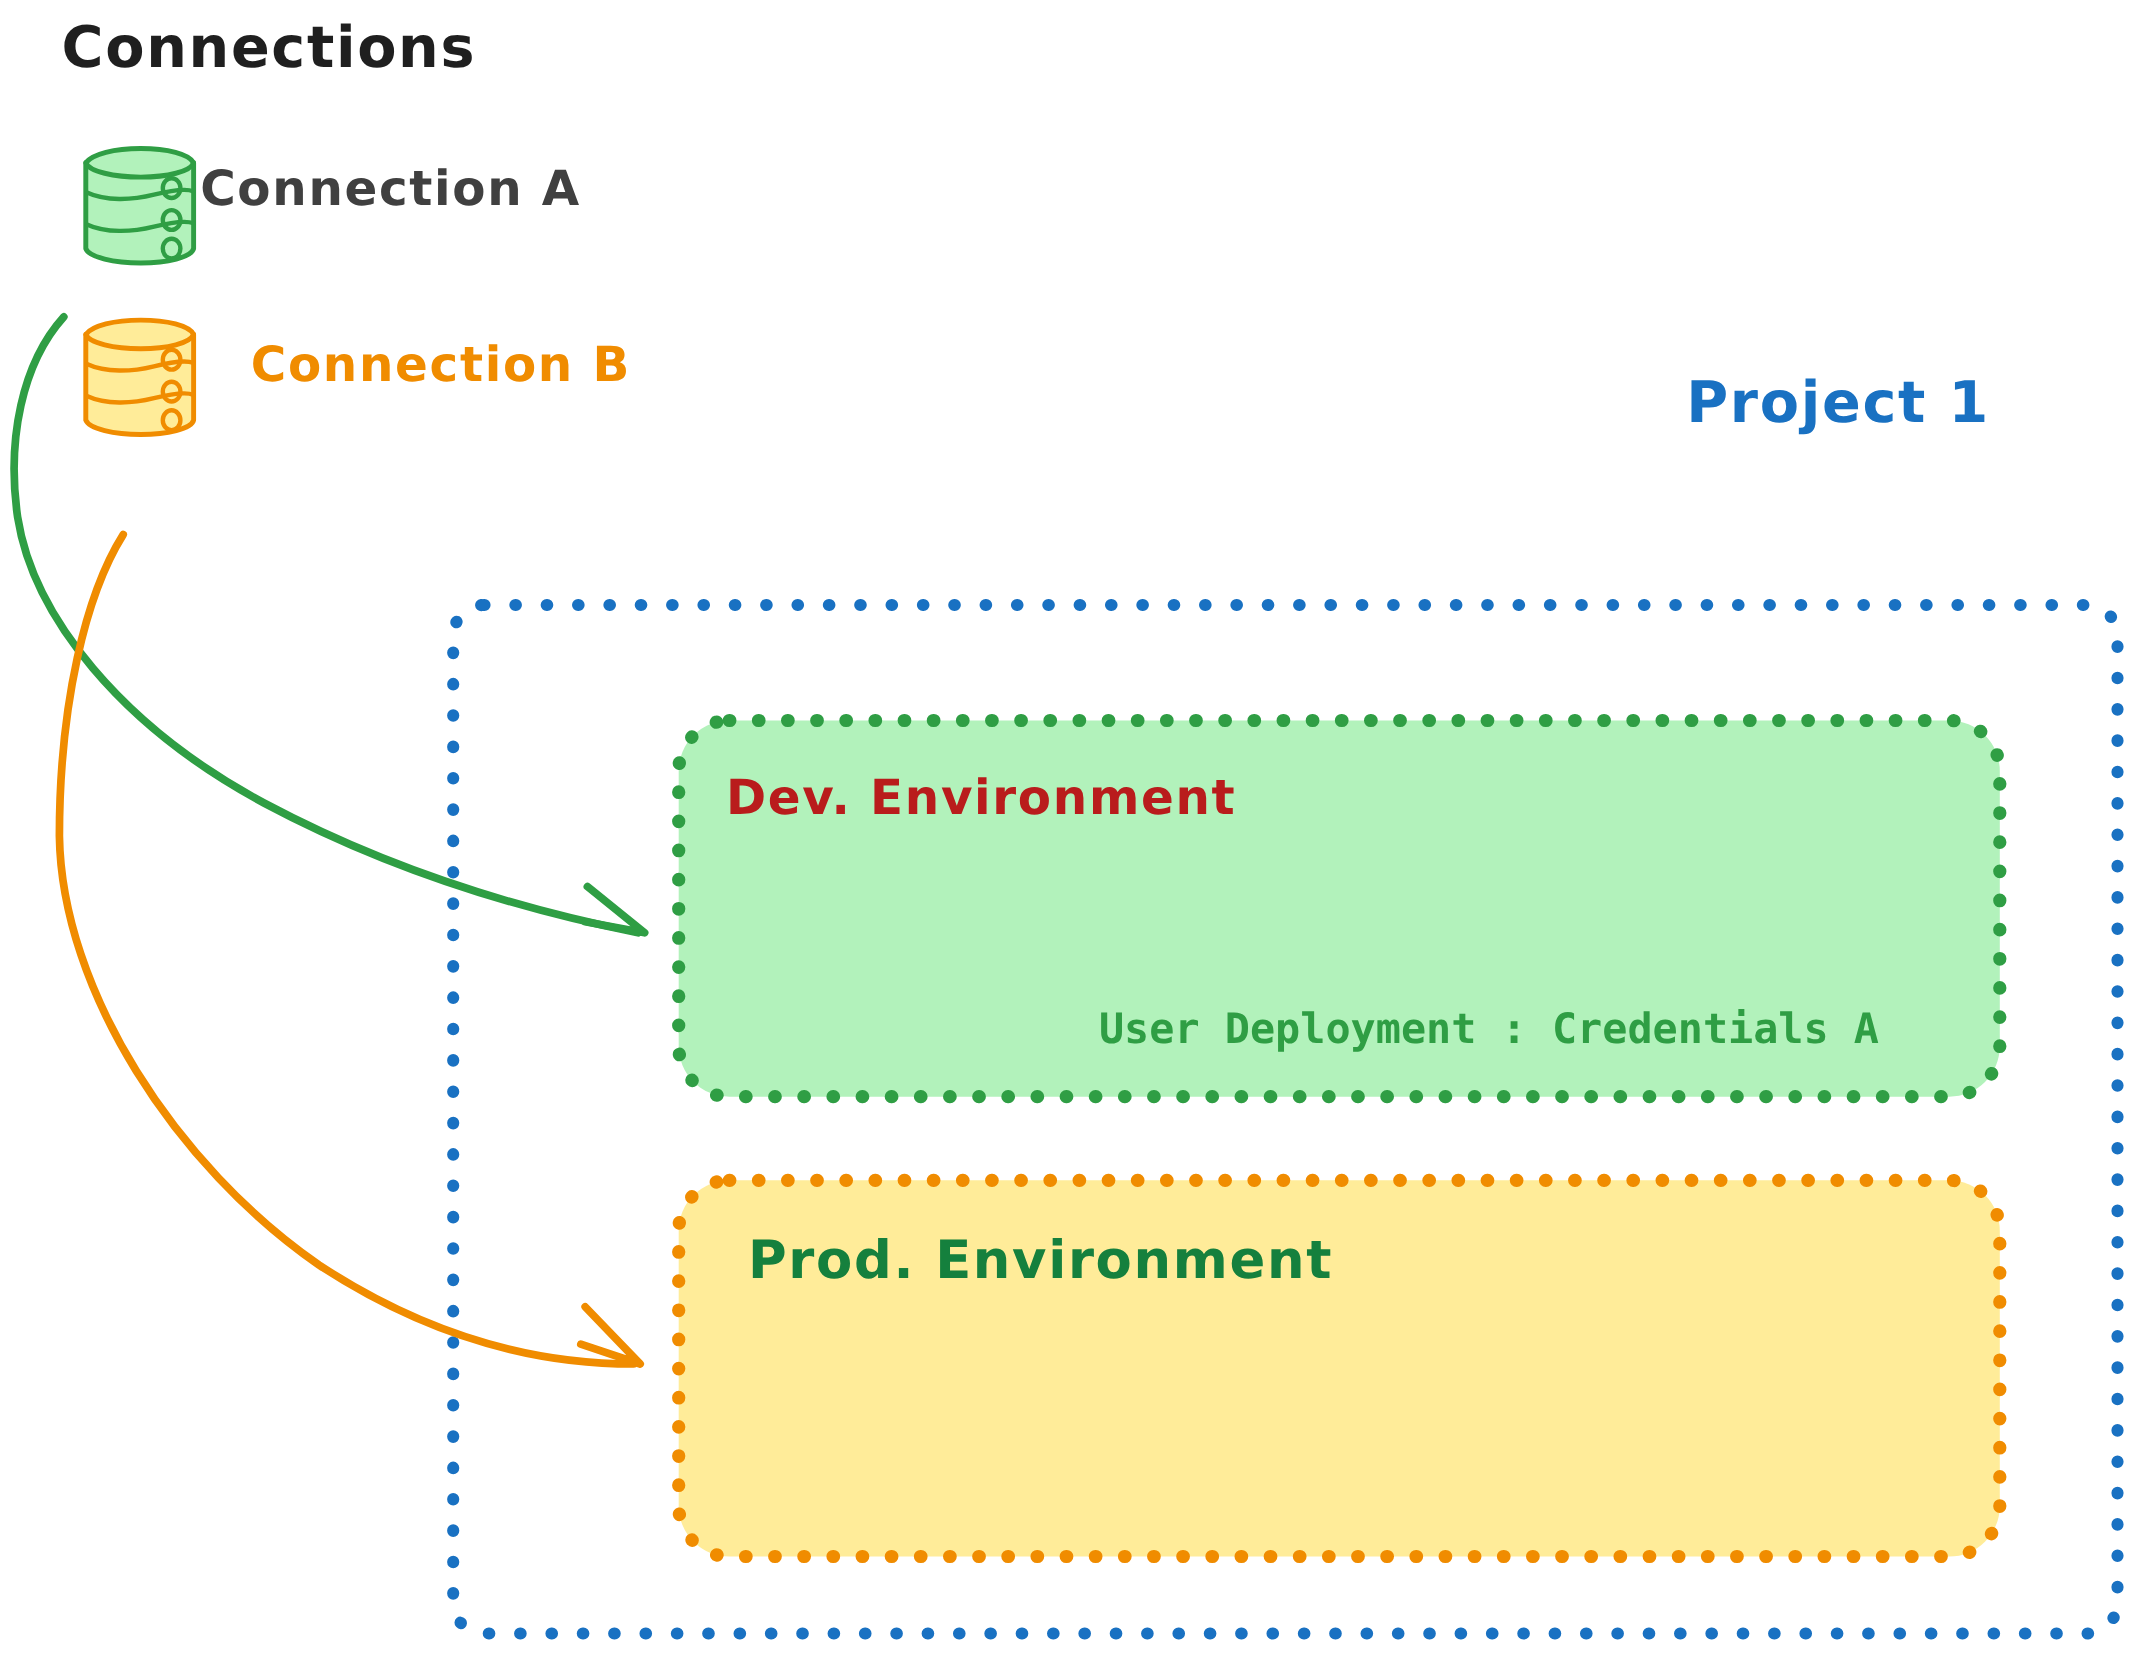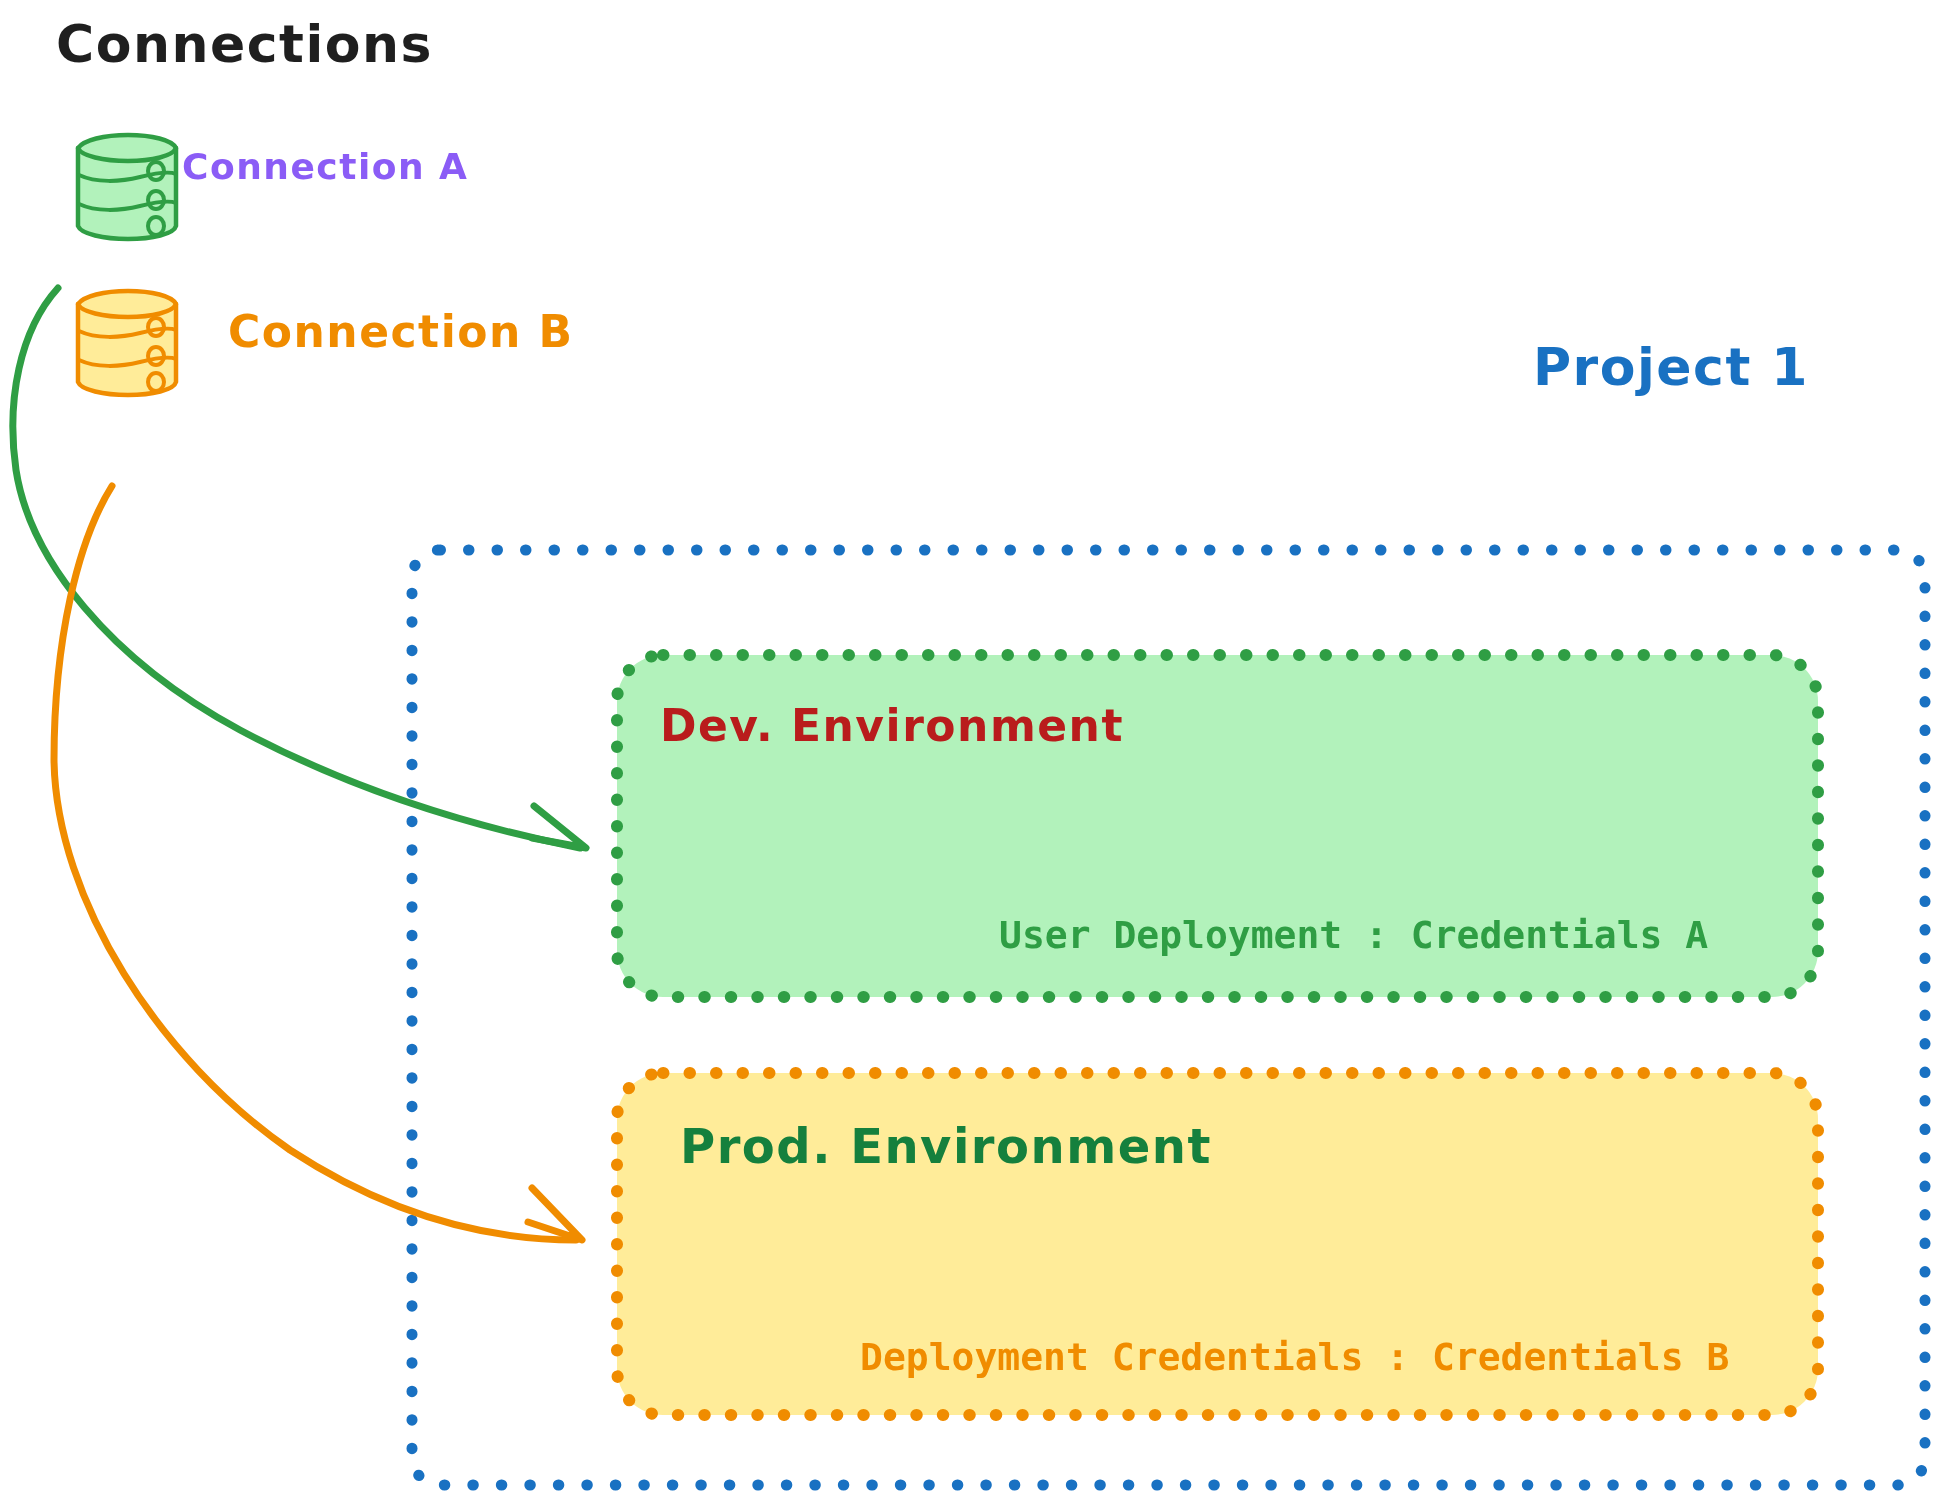--- a/index.html
+++ b/index.html
@@ -21,21 +21,21 @@
     font-family:"DejaVu Sans Mono","Liberation Mono",monospace;
     font-weight:700;
     white-space:nowrap;
   }
   .t-title{
     position:absolute;left:56px;top:14px;
     font-size:52px;color:#1f1f1f;
   }
   .t-connA{
     position:absolute;left:182px;top:146px;
-    font-size:36px;color:#8b5cf6;
+    font-size:44px;color:#404040;
   }
   .t-connB{
     position:absolute;left:182px;top:306px;
     font-size:44px;color:#f08c00;margin-left:46px;
   }
   .t-project{
     position:absolute;left:1533px;top:337px;
     font-size:52px;color:#1971c2;
   }
   .t-dev{
@@ -112,15 +112,14 @@
     <g>
       <path d="M 112 486 C 78 540, 54 640, 54 760 C 56 900, 160 1060, 290 1150 C 400 1222, 500 1240, 576 1240" fill="none" stroke="#f08c00" stroke-width="7" stroke-linecap="round" stroke-linejoin="round"></path>
       <path d="M 532 1188 L 582 1240 L 528 1222" fill="none" stroke="#f08c00" stroke-width="7" stroke-linecap="round" stroke-linejoin="round"></path>
     </g>
   </svg>
 
   <div class="hand t-dev">Dev. Environment</div>
   <div class="mono t-devcred">User Deployment : Credentials A</div>
 
   <div class="hand t-prod">Prod. Environment</div>
-  <div class="mono t-prodcred">Deployment Credentials : Credentials B</div>
 
 </div>
 
 </body></html>

